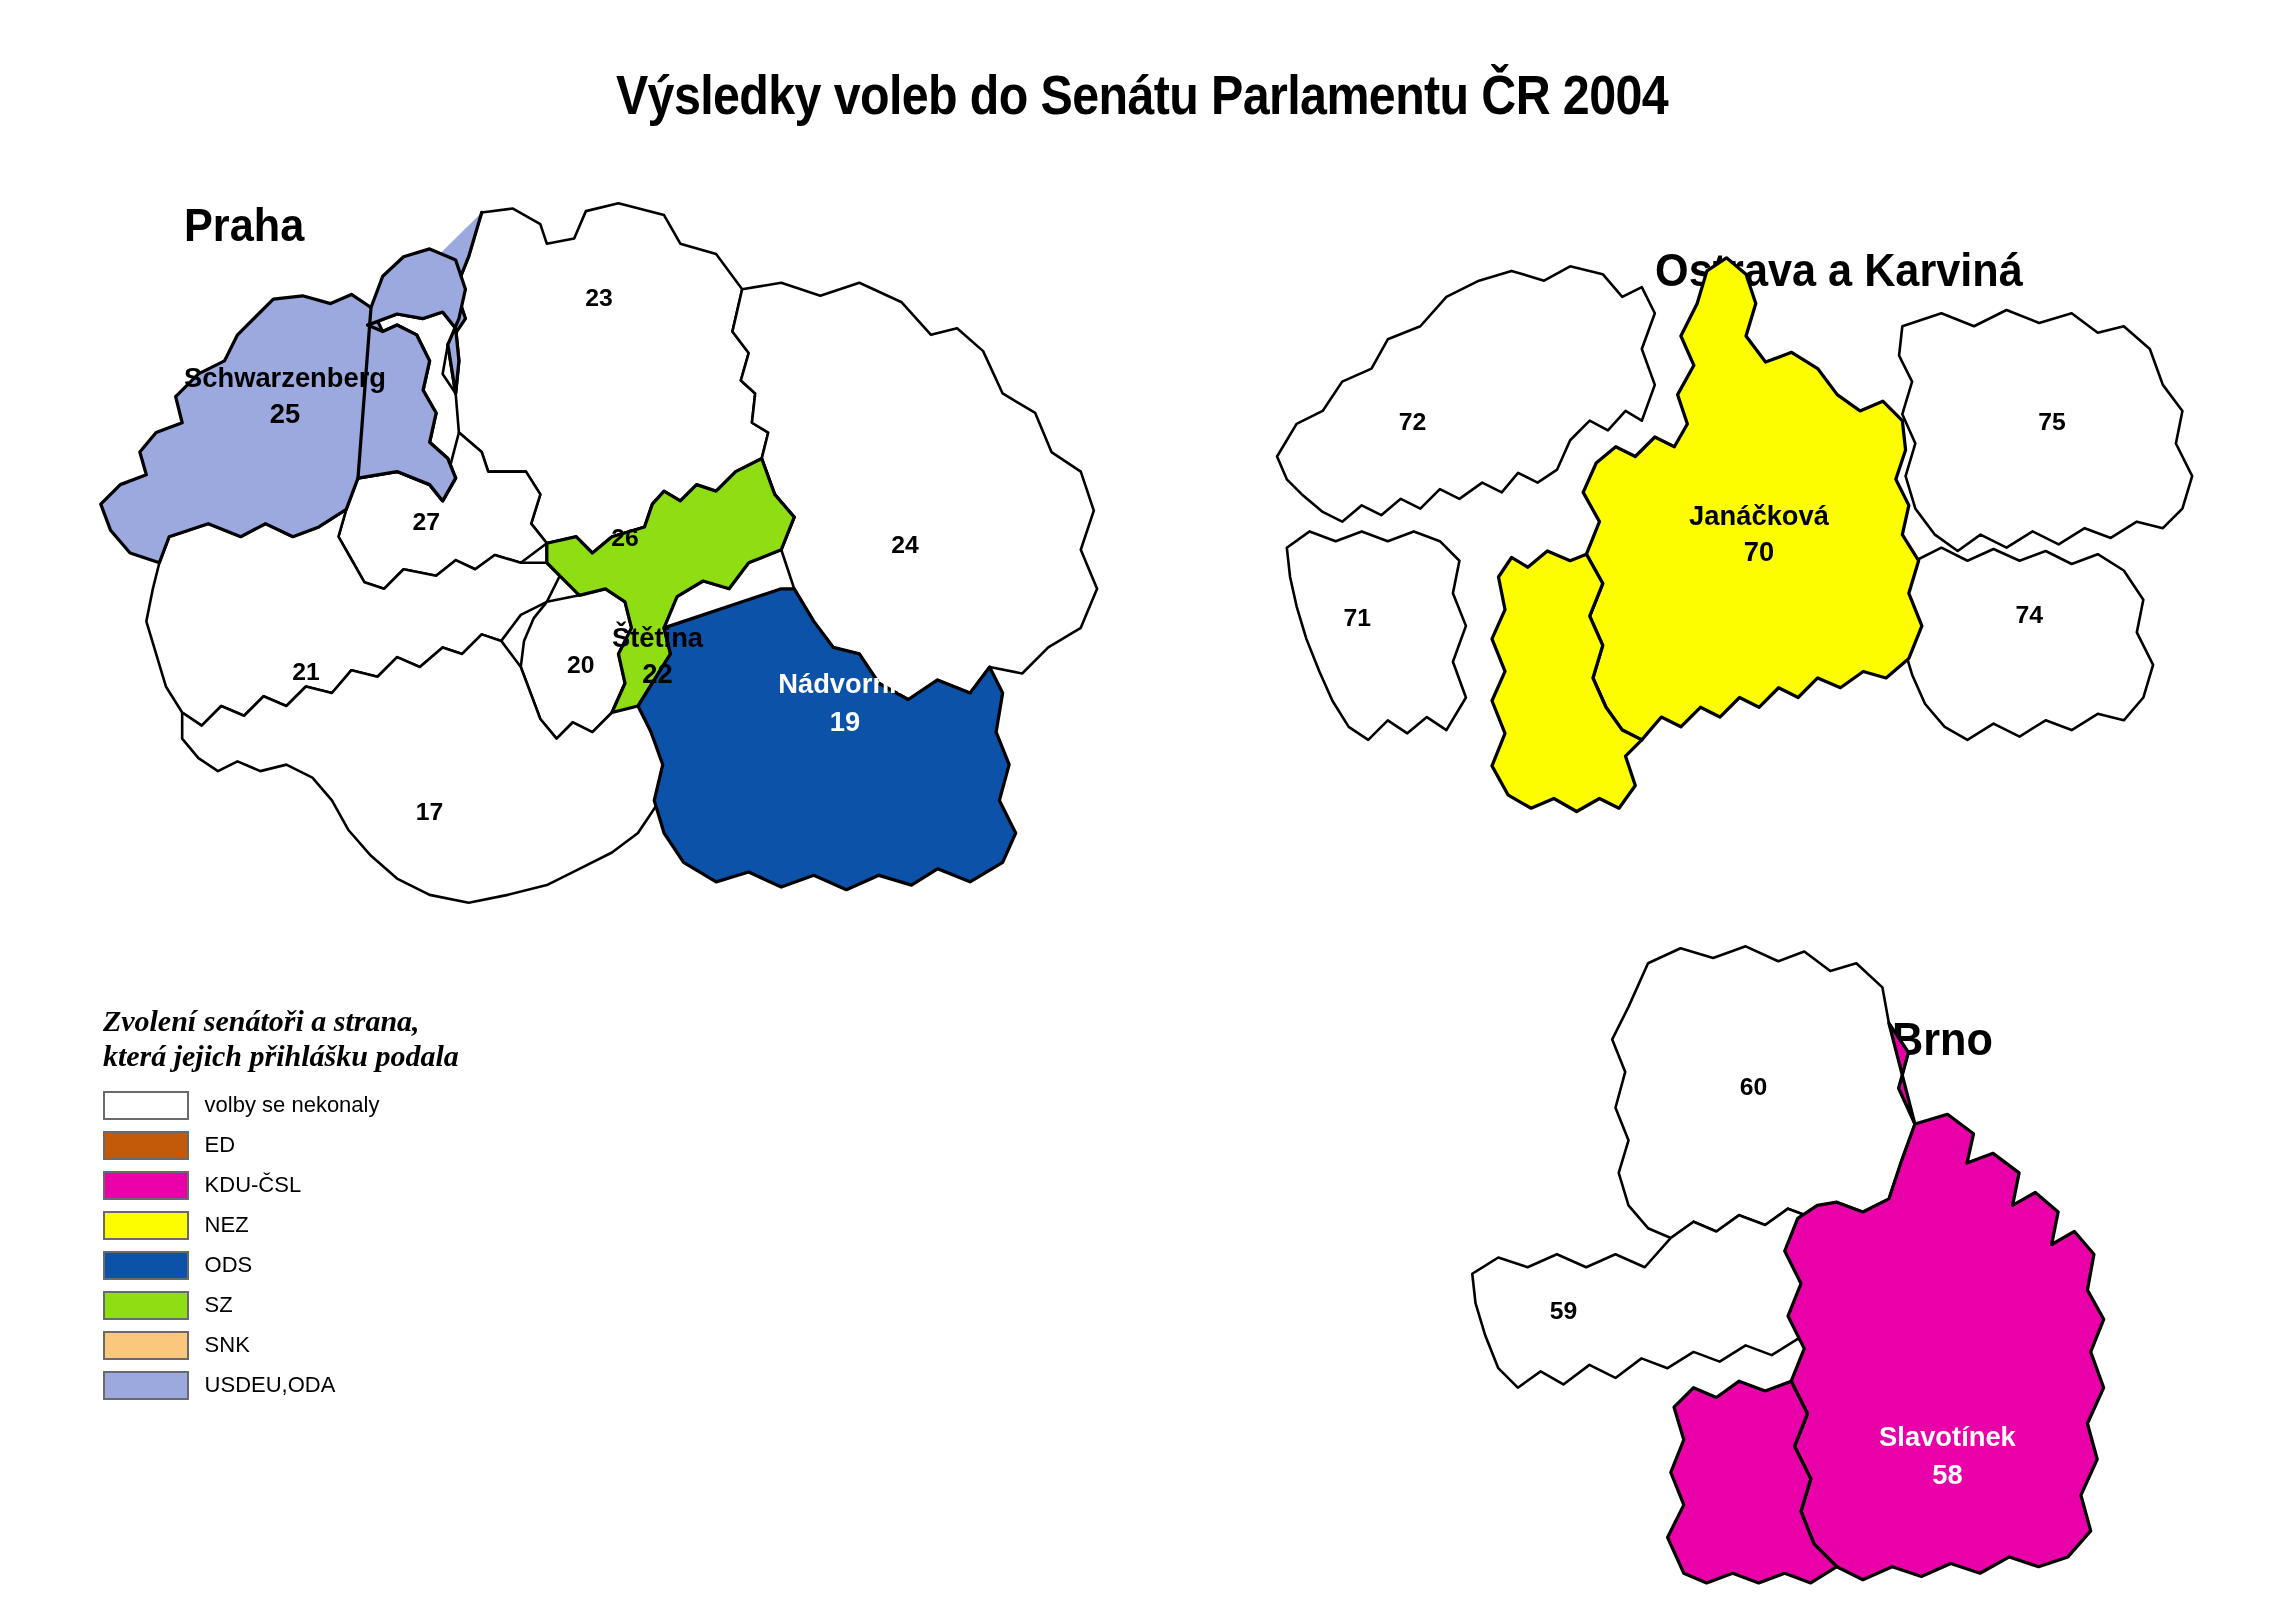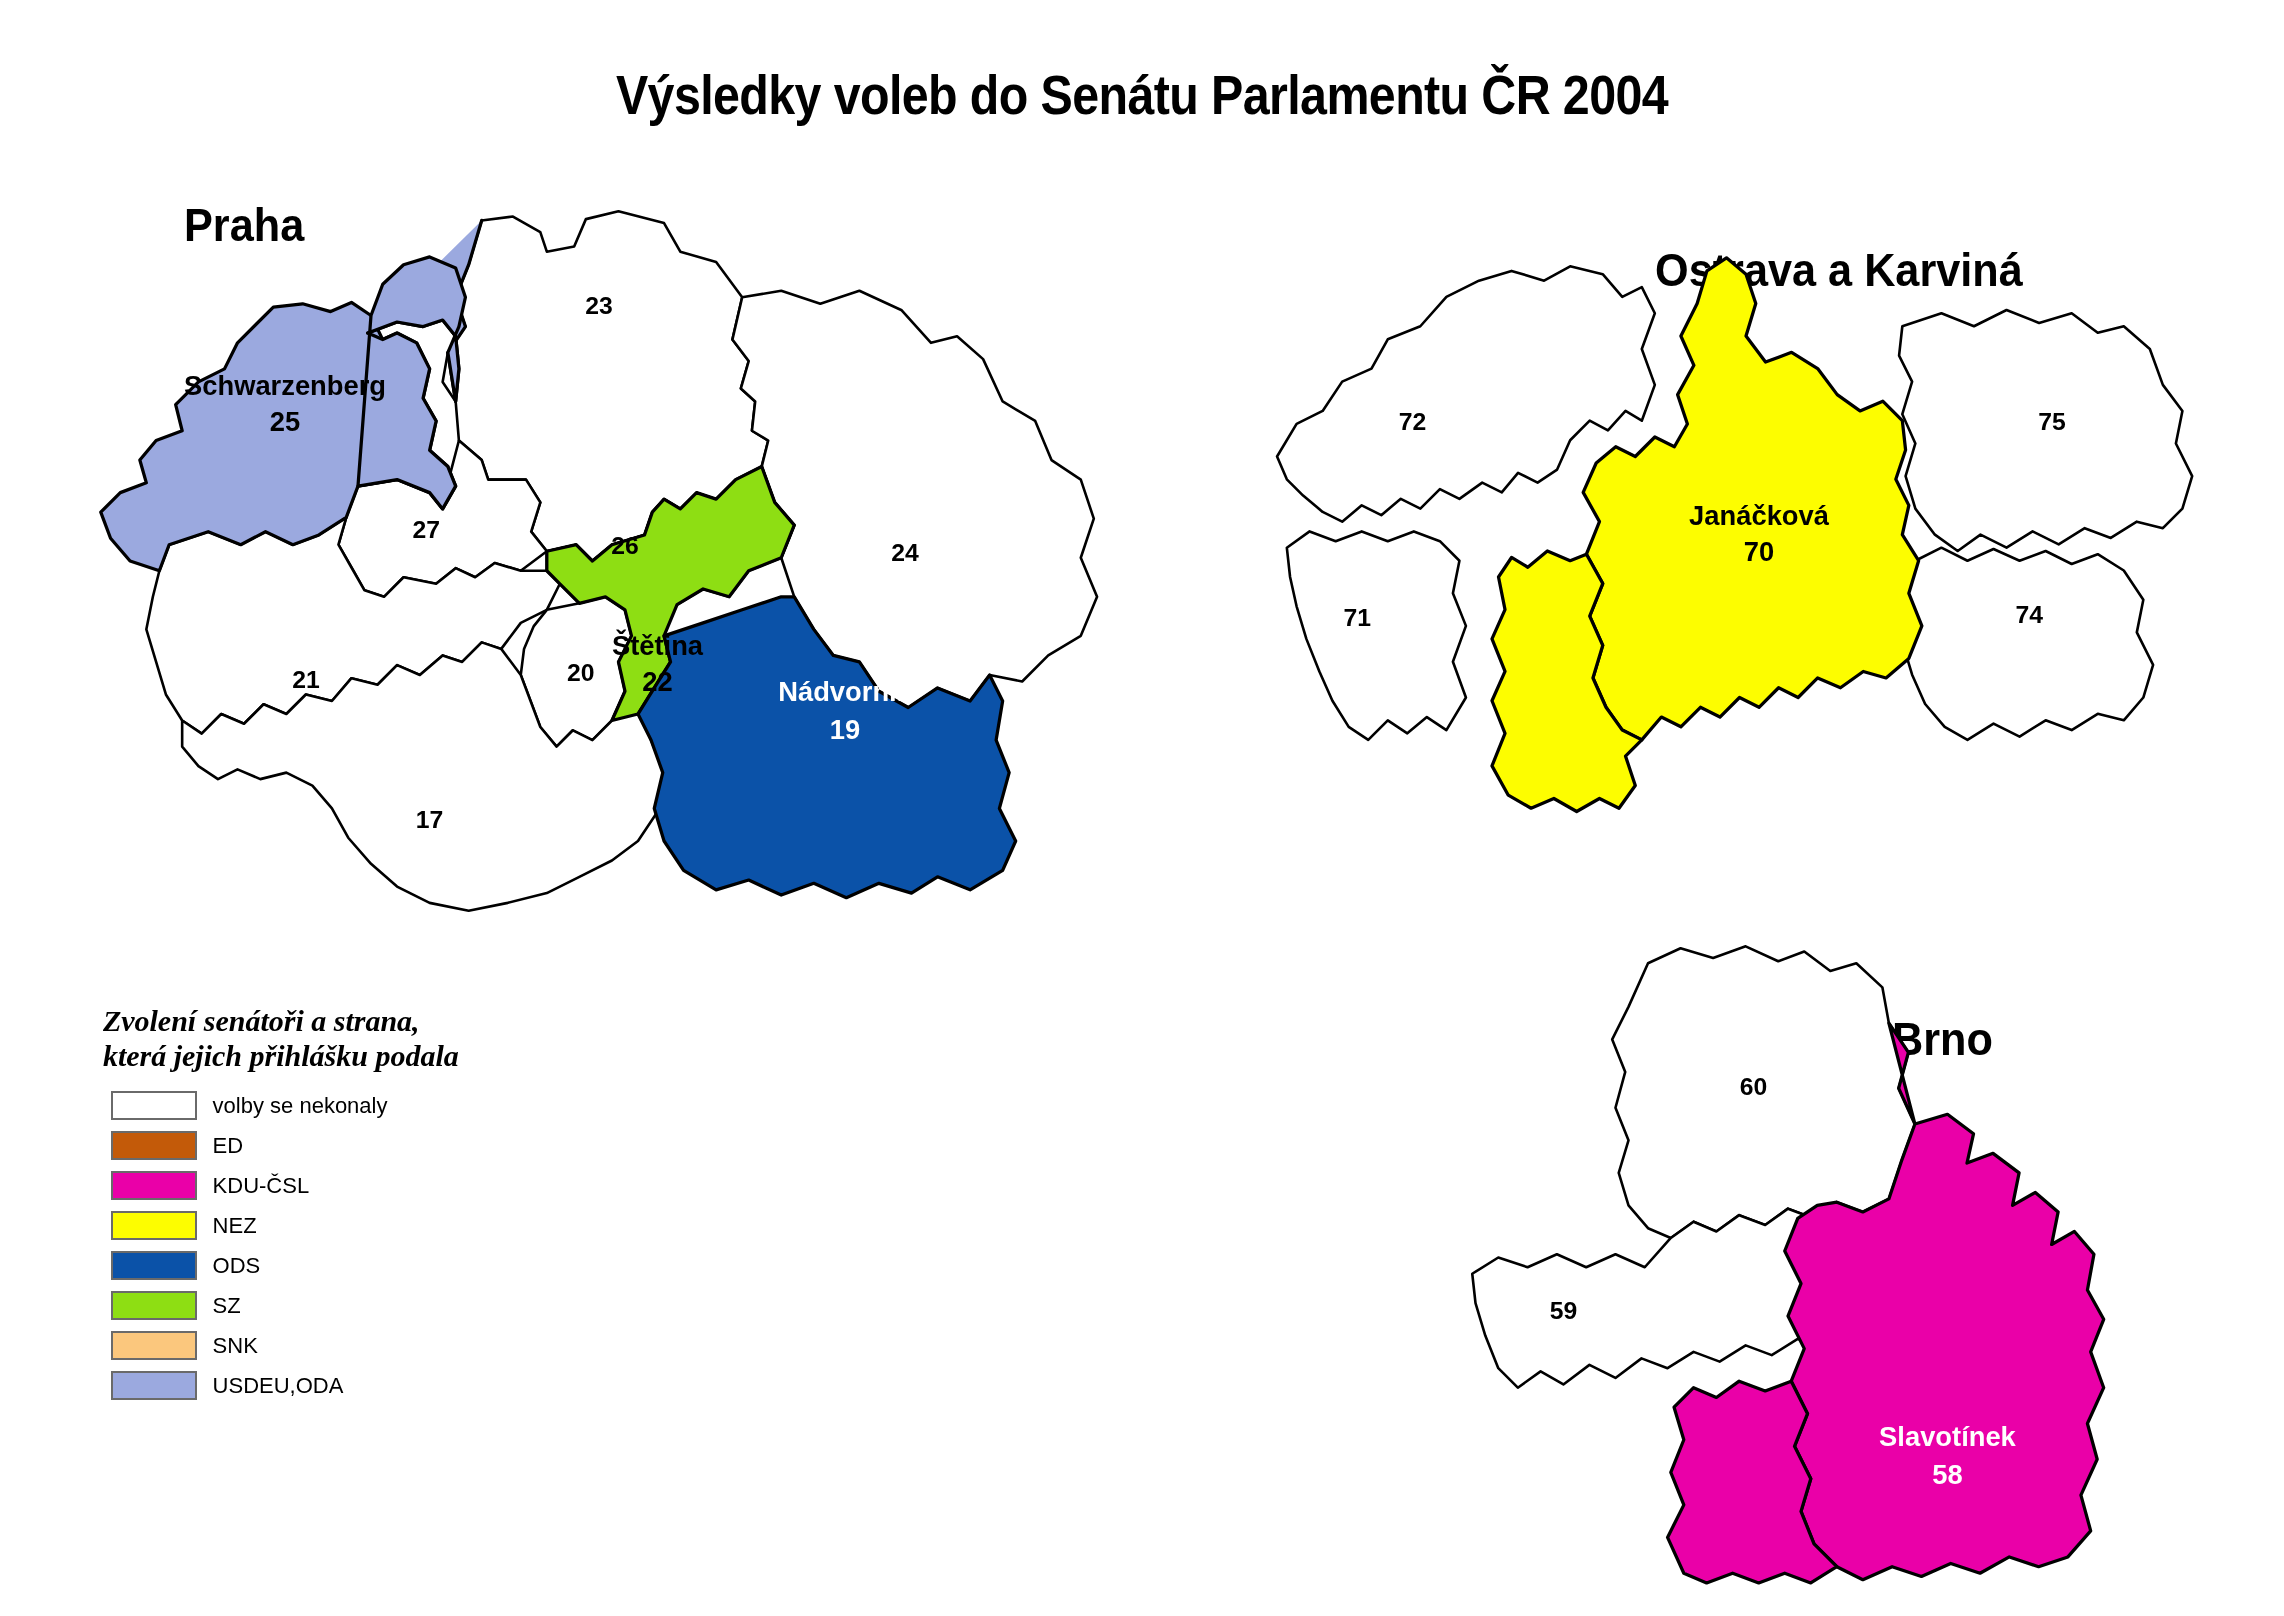--- a/index.html
+++ b/index.html
@@ -42,21 +42,21 @@
     white-space: nowrap;
     transform: scaleX(0.92);
     transform-origin: left top;
   }
   #heading-praha  { left: 184px;  top: 197px; }
   #heading-ostrava{ left: 1655px; top: 242px; }
   #heading-brno   { left: 1892px; top: 1011px; }
 
   
   .map-panel { position: absolute; }
-  #panel-praha   { left: 91px;  top: 206px;  width: 1107px; height: 723px; }
+  #panel-praha   { left: 91px;  top: 198px;  width: 1107px; height: 723px; }
   #panel-ostrava { left: 1251px; top: 235px;  width: 977px; height: 671px; }
   #panel-brno    { left: 1433px; top: 932px; width: 736px; height: 664px; text-align: right; }
 
   .region-outline {
     fill: #ffffff;
     stroke: #000000;
     stroke-width: 4;
     stroke-linejoin: round;
     stroke-linecap: round;
   }
@@ -105,21 +105,21 @@
     font-weight: bold;
     font-size: 30px;
     line-height: 1.18;
     color: #000000;
     white-space: pre-line;
     margin: 0 0 11.7px 0;
     padding-left: 3.9px;
   }
   #legend-items {
     list-style: none;
-    margin: 12px;
+    margin: 4px;
     padding: 0;
   }
   .legend-row {
     display: flex;
     align-items: center;
     height: 40px;
   }
   .legend-swatch {
     width: 86px;
     height: 29px;

